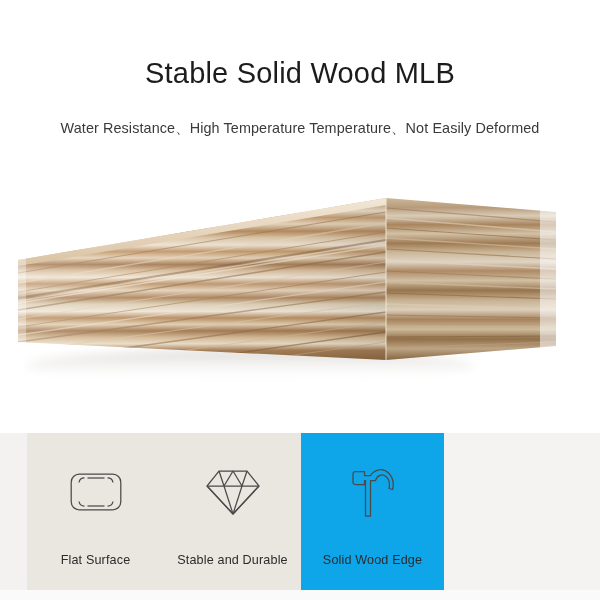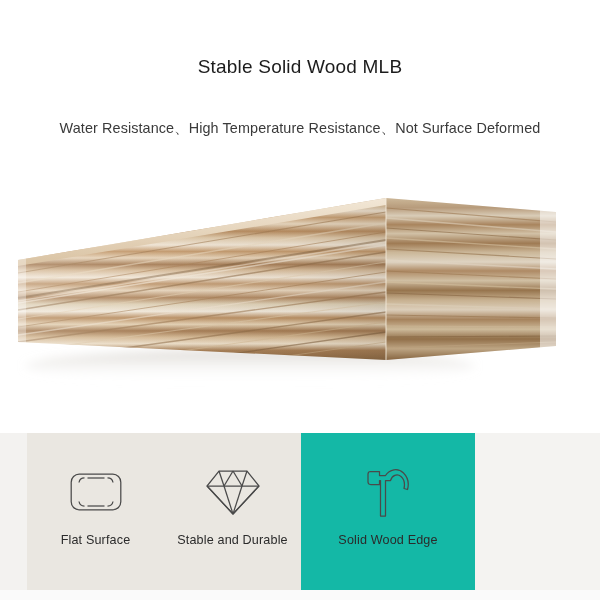--- a/index.html
+++ b/index.html
@@ -14,21 +14,21 @@
   }
 
   
   #header{
     position:absolute; left:0; top:0; width:600px; height:170px;
     background:#ffffff;
   }
   #page-title{
     position:absolute; left:0; top:56px; width:600px;
     text-align:center;
-    font-size:19px;
+    font-size:29px;
     font-weight:400;
     letter-spacing:.2px;
     color:#1c1c1c;
     line-height:1.2;
   }
   #page-subtitle{
     position:absolute; left:0; top:119px; width:600px;
     text-align:center;
     font-size:14.4px;
     font-weight:400;
@@ -56,47 +56,47 @@
     position:relative;
     height:157px;
     display:flex;
     flex-direction:column;
     align-items:center;
     justify-content:flex-start;
   }
   .feature-panel.edge-left{ width:27px; background:#f3f2f0; }
   .feature-panel.p-dark{ width:137px; background:#eae7e1; }
   .feature-panel.p-light{ width:137px; background:#f2f1ef; }
-  .feature-panel.p-last{ width:174px; background:#14b8a6; }
+  .feature-panel.p-last{ width:143px; background:#0ea5e9; }
 
   .feature-icon{
     margin-top:30px;
     width:60px; height:58px;
     display:flex; align-items:center; justify-content:center;
   }
   .feature-label{
-    margin-top:12px;
+    margin-top:32px;
     font-size:12.6px;
     color:#2b2b2b;
     letter-spacing:.15px;
     white-space:nowrap;
     text-align:center;
   }
   #strip-bottom{
     position:absolute; left:0; top:590px; width:600px; height:10px;
     background:#fafafa;
   }
   .ico{ stroke:#4a4a4a; fill:none; stroke-width:1.25; }
 </style>
 </head>
 <body>
 
 <div id="header">
   <div id="page-title">Stable Solid Wood MLB</div>
-  <div id="page-subtitle">Water Resistance、High Temperature Resistance、Not Surface Deformed</div>
+  <div id="page-subtitle">Water Resistance、High Temperature Temperature、Not Easily Deformed</div>
 </div>
 
 <div id="hero">
   <svg id="hero-svg" width="600" height="263" viewBox="0 0 600 263">
     <defs>
 
       <linearGradient id="frontLam" x1="0" y1="0" x2="0" y2="1">
         <stop offset="0.000" stop-color="#e3cdb0"></stop>
         <stop offset="0.045" stop-color="#d9bd98"></stop>
         <stop offset="0.080" stop-color="#efe2cf"></stop>

